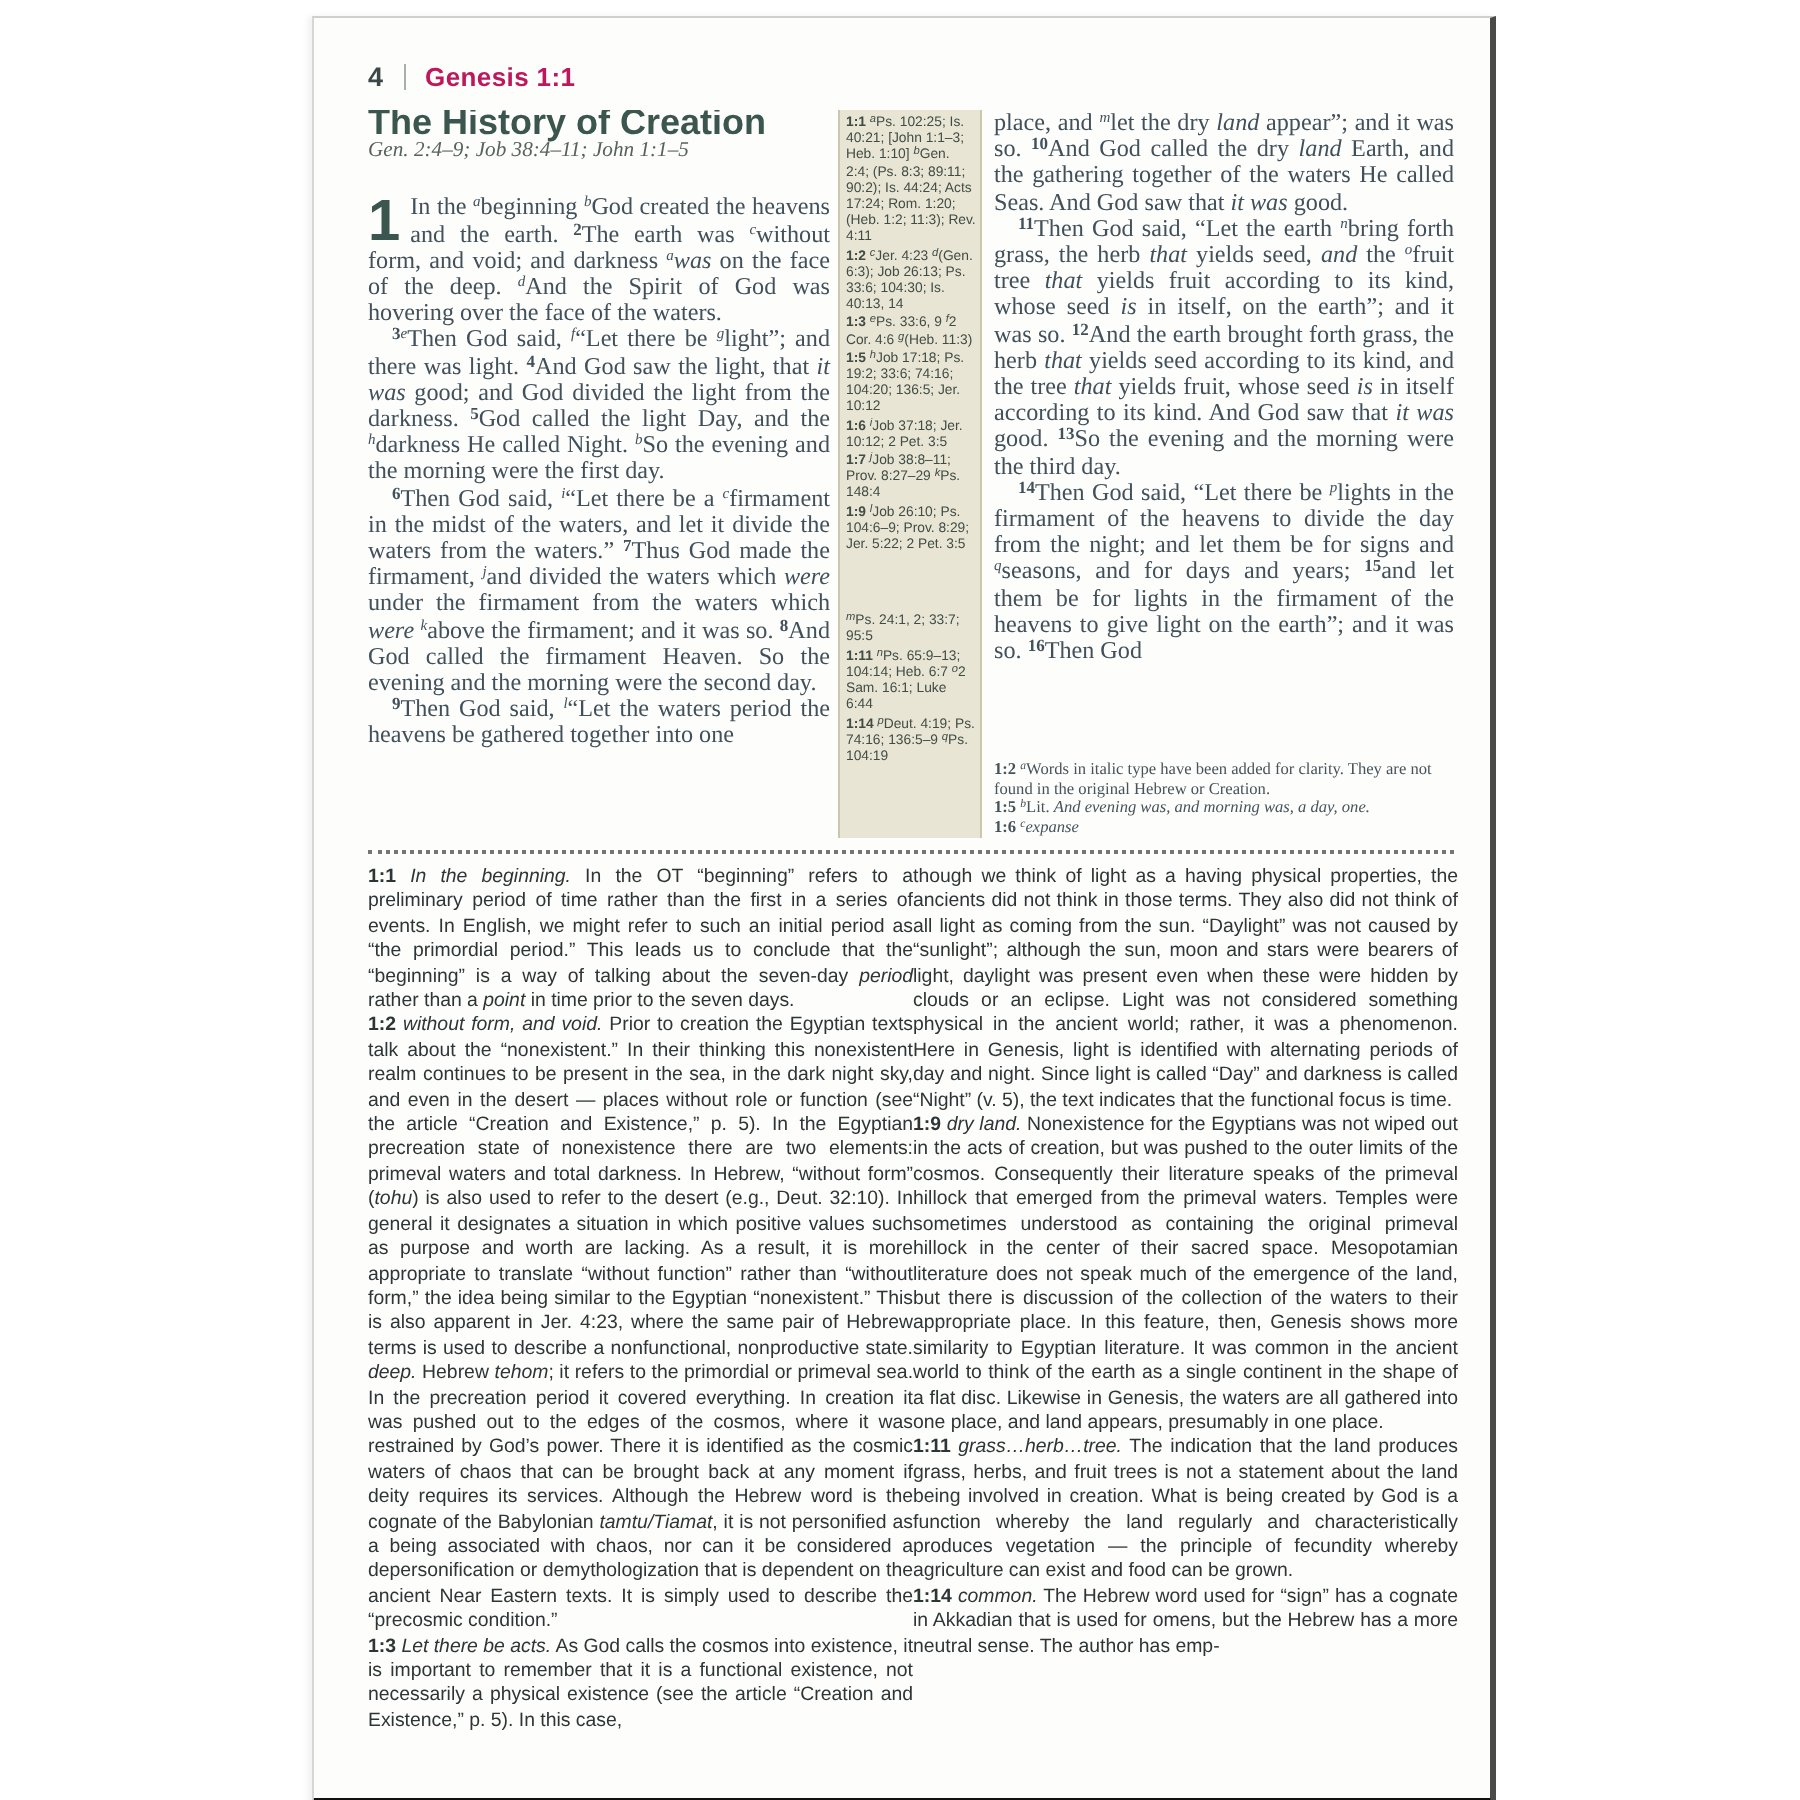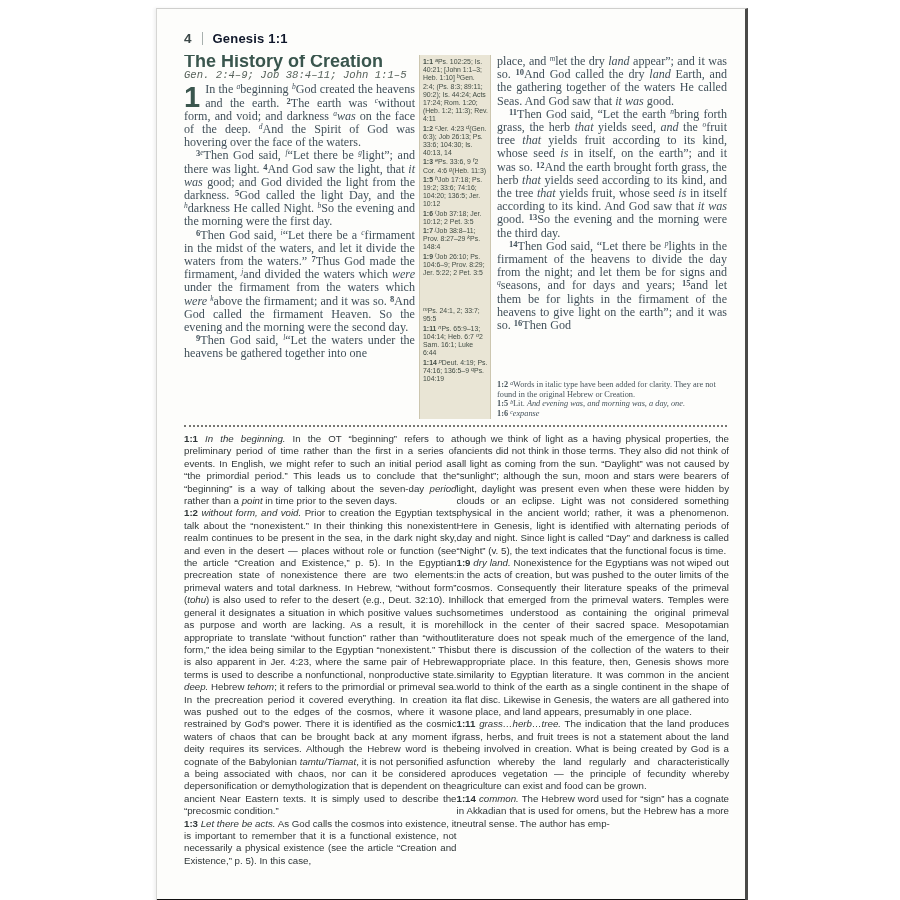--- a/index.html
+++ b/index.html
@@ -9,35 +9,35 @@
           background:#fdfdfb;
           border-left:1px solid #d6d6d4; border-top:1px solid #cfcfcd;
           border-right:3px solid #4a4a48; border-bottom:9px solid #101010;
           box-shadow:-2px 0 3px rgba(0,0,0,0.06); }
 
   
   .header { margin:22px 0 0 27px; display:flex; align-items:center;
             color:#3c4848; font-size:13px; }
   .pgnum { font-weight:bold; font-size:13.5px; }
   .hsep  { width:1px; height:13px; background:#a8b0ae; margin:0 10px; }
-  .bookref { font-weight:bold; color:#0f172a; letter-spacing:0.2px; }
+  .bookref { font-weight:bold; color:#be185d; letter-spacing:0.2px; }
 
   
   .bible { display:flex; margin:9px 18px 0 27px; height:364px; overflow:hidden; }
   .bcol { font-family:"Liberation Serif", serif; font-size:12.1px; line-height:13.2px;
           color:#41505a; text-align:justify; }
   .bcol p { margin:0; }
   p.ind { text-indent:12px; }
   .col-left { width:231px; }
   .col-right { flex:1; padding-left:2px; position:relative; }
 
   .sect-title { font-family:"Liberation Sans", sans-serif; font-weight:bold;
                 font-size:18px; color:#3a564e; margin-bottom:1px; }
-  .sect-par { font-family:Liberation Mono, monospace; font-style:italic;
-              font-size:10.6px; color:#57625b; margin-bottom:1px; }
+  .sect-par { font-family:Liberation Serif, serif; font-style:italic;
+              font-size:10.6px; color:#57625b; margin-bottom:15px; }
 
   .dropcap { float:left; font-family:"Liberation Sans", sans-serif; font-weight:bold;
              font-size:29px; line-height:24px; color:#3a564e; margin:2px 5px 0 0; }
 
   sup { line-height:0; }
   sup.r-v { font-weight:bold; font-size:8.5px; vertical-align:3.5px; }
   sup.r-s { font-size:7.5px; font-style:italic; vertical-align:4px; }
   .r-i { font-style:italic;margin-top:40px; }
   .r-b { font-weight:bold; }
 
@@ -81,21 +81,21 @@
 
   <div class="bible">
 
     <div class="bcol col-left">
       <div class="sect-title">The History of Creation</div>
       <div class="sect-par">Gen. 2:4–9; Job 38:4–11; John 1:1–5</div>
       <div>
           <p><span class="dropcap">1</span><span class="r-n">In the </span><sup class="r-s">a</sup><span class="r-n">beginning </span><sup class="r-s">b</sup><span class="r-n">God created the heavens and the earth. </span><sup class="r-v">2</sup><span class="r-n">The earth was </span><sup class="r-s">c</sup><span class="r-n">without form, and void; and darkness </span><sup class="r-s">a</sup><span class="r-i">was</span><span class="r-n"> on the face of the deep. </span><sup class="r-s">d</sup><span class="r-n">And the Spirit of God was hovering over the face of the waters.</span></p>
           <p class="ind"><sup class="r-v">3</sup><sup class="r-s">e</sup><span class="r-n">Then God said, </span><sup class="r-s">f</sup><span class="r-n">“Let there be </span><sup class="r-s">g</sup><span class="r-n">light”; and there was light. </span><sup class="r-v">4</sup><span class="r-n">And God saw the light, that </span><span class="r-i">it was</span><span class="r-n"> good; and God divided the light from the darkness. </span><sup class="r-v">5</sup><span class="r-n">God called the light Day, and the </span><sup class="r-s">h</sup><span class="r-n">darkness He called Night. </span><sup class="r-s">b</sup><span class="r-n">So the evening and the morning were the first day.</span></p>
           <p class="ind"><sup class="r-v">6</sup><span class="r-n">Then God said, </span><sup class="r-s">i</sup><span class="r-n">“Let there be a </span><sup class="r-s">c</sup><span class="r-n">firmament in the midst of the waters, and let it divide the waters from the waters.” </span><sup class="r-v">7</sup><span class="r-n">Thus God made the firmament, </span><sup class="r-s">j</sup><span class="r-n">and divided the waters which </span><span class="r-i">were</span><span class="r-n"> under the firmament from the waters which </span><span class="r-i">were</span><span class="r-n"> </span><sup class="r-s">k</sup><span class="r-n">above the firmament; and it was so. </span><sup class="r-v">8</sup><span class="r-n">And God called the firmament Heaven. So the evening and the morning were the second day.</span></p>
-          <p class="ind"><sup class="r-v">9</sup><span class="r-n">Then God said, </span><sup class="r-s">l</sup><span class="r-n">“Let the waters under the heavens be gathered together into one</span></p>
+          <p class="ind"><sup class="r-v">9</sup><span class="r-n">Then God said, </span><sup class="r-s">l</sup><span class="r-n">“Let the waters period the heavens be gathered together into one</span></p>
         </div>
     </div>
 
     <div class="refcol">
         <p><span class="r-b">1:1 </span><sup class="r-s">a</sup><span class="r-n">Ps. 102:25; Is. 40:21; [John 1:1–3; Heb. 1:10] </span><sup class="r-s">b</sup><span class="r-n">Gen. 2:4; (Ps. 8:3; 89:11; 90:2); Is. 44:24; Acts 17:24; Rom. 1:20; (Heb. 1:2; 11:3); Rev. 4:11</span></p>
         <p><span class="r-b">1:2 </span><sup class="r-s">c</sup><span class="r-n">Jer. 4:23 </span><sup class="r-s">d</sup><span class="r-n">(Gen. 6:3); Job 26:13; Ps. 33:6; 104:30; Is. 40:13, 14</span></p>
         <p><span class="r-b">1:3 </span><sup class="r-s">e</sup><span class="r-n">Ps. 33:6, 9 </span><sup class="r-s">f</sup><span class="r-n">2 Cor. 4:6 </span><sup class="r-s">g</sup><span class="r-n">(Heb. 11:3)</span></p>
         <p><span class="r-b">1:5 </span><sup class="r-s">h</sup><span class="r-n">Job 17:18; Ps. 19:2; 33:6; 74:16; 104:20; 136:5; Jer. 10:12</span></p>
         <p><span class="r-b">1:6 </span><sup class="r-s">i</sup><span class="r-n">Job 37:18; Jer. 10:12; 2 Pet. 3:5</span></p>
         <p><span class="r-b">1:7 </span><sup class="r-s">j</sup><span class="r-n">Job 38:8–11; Prov. 8:27–29 </span><sup class="r-s">k</sup><span class="r-n">Ps. 148:4</span></p>

